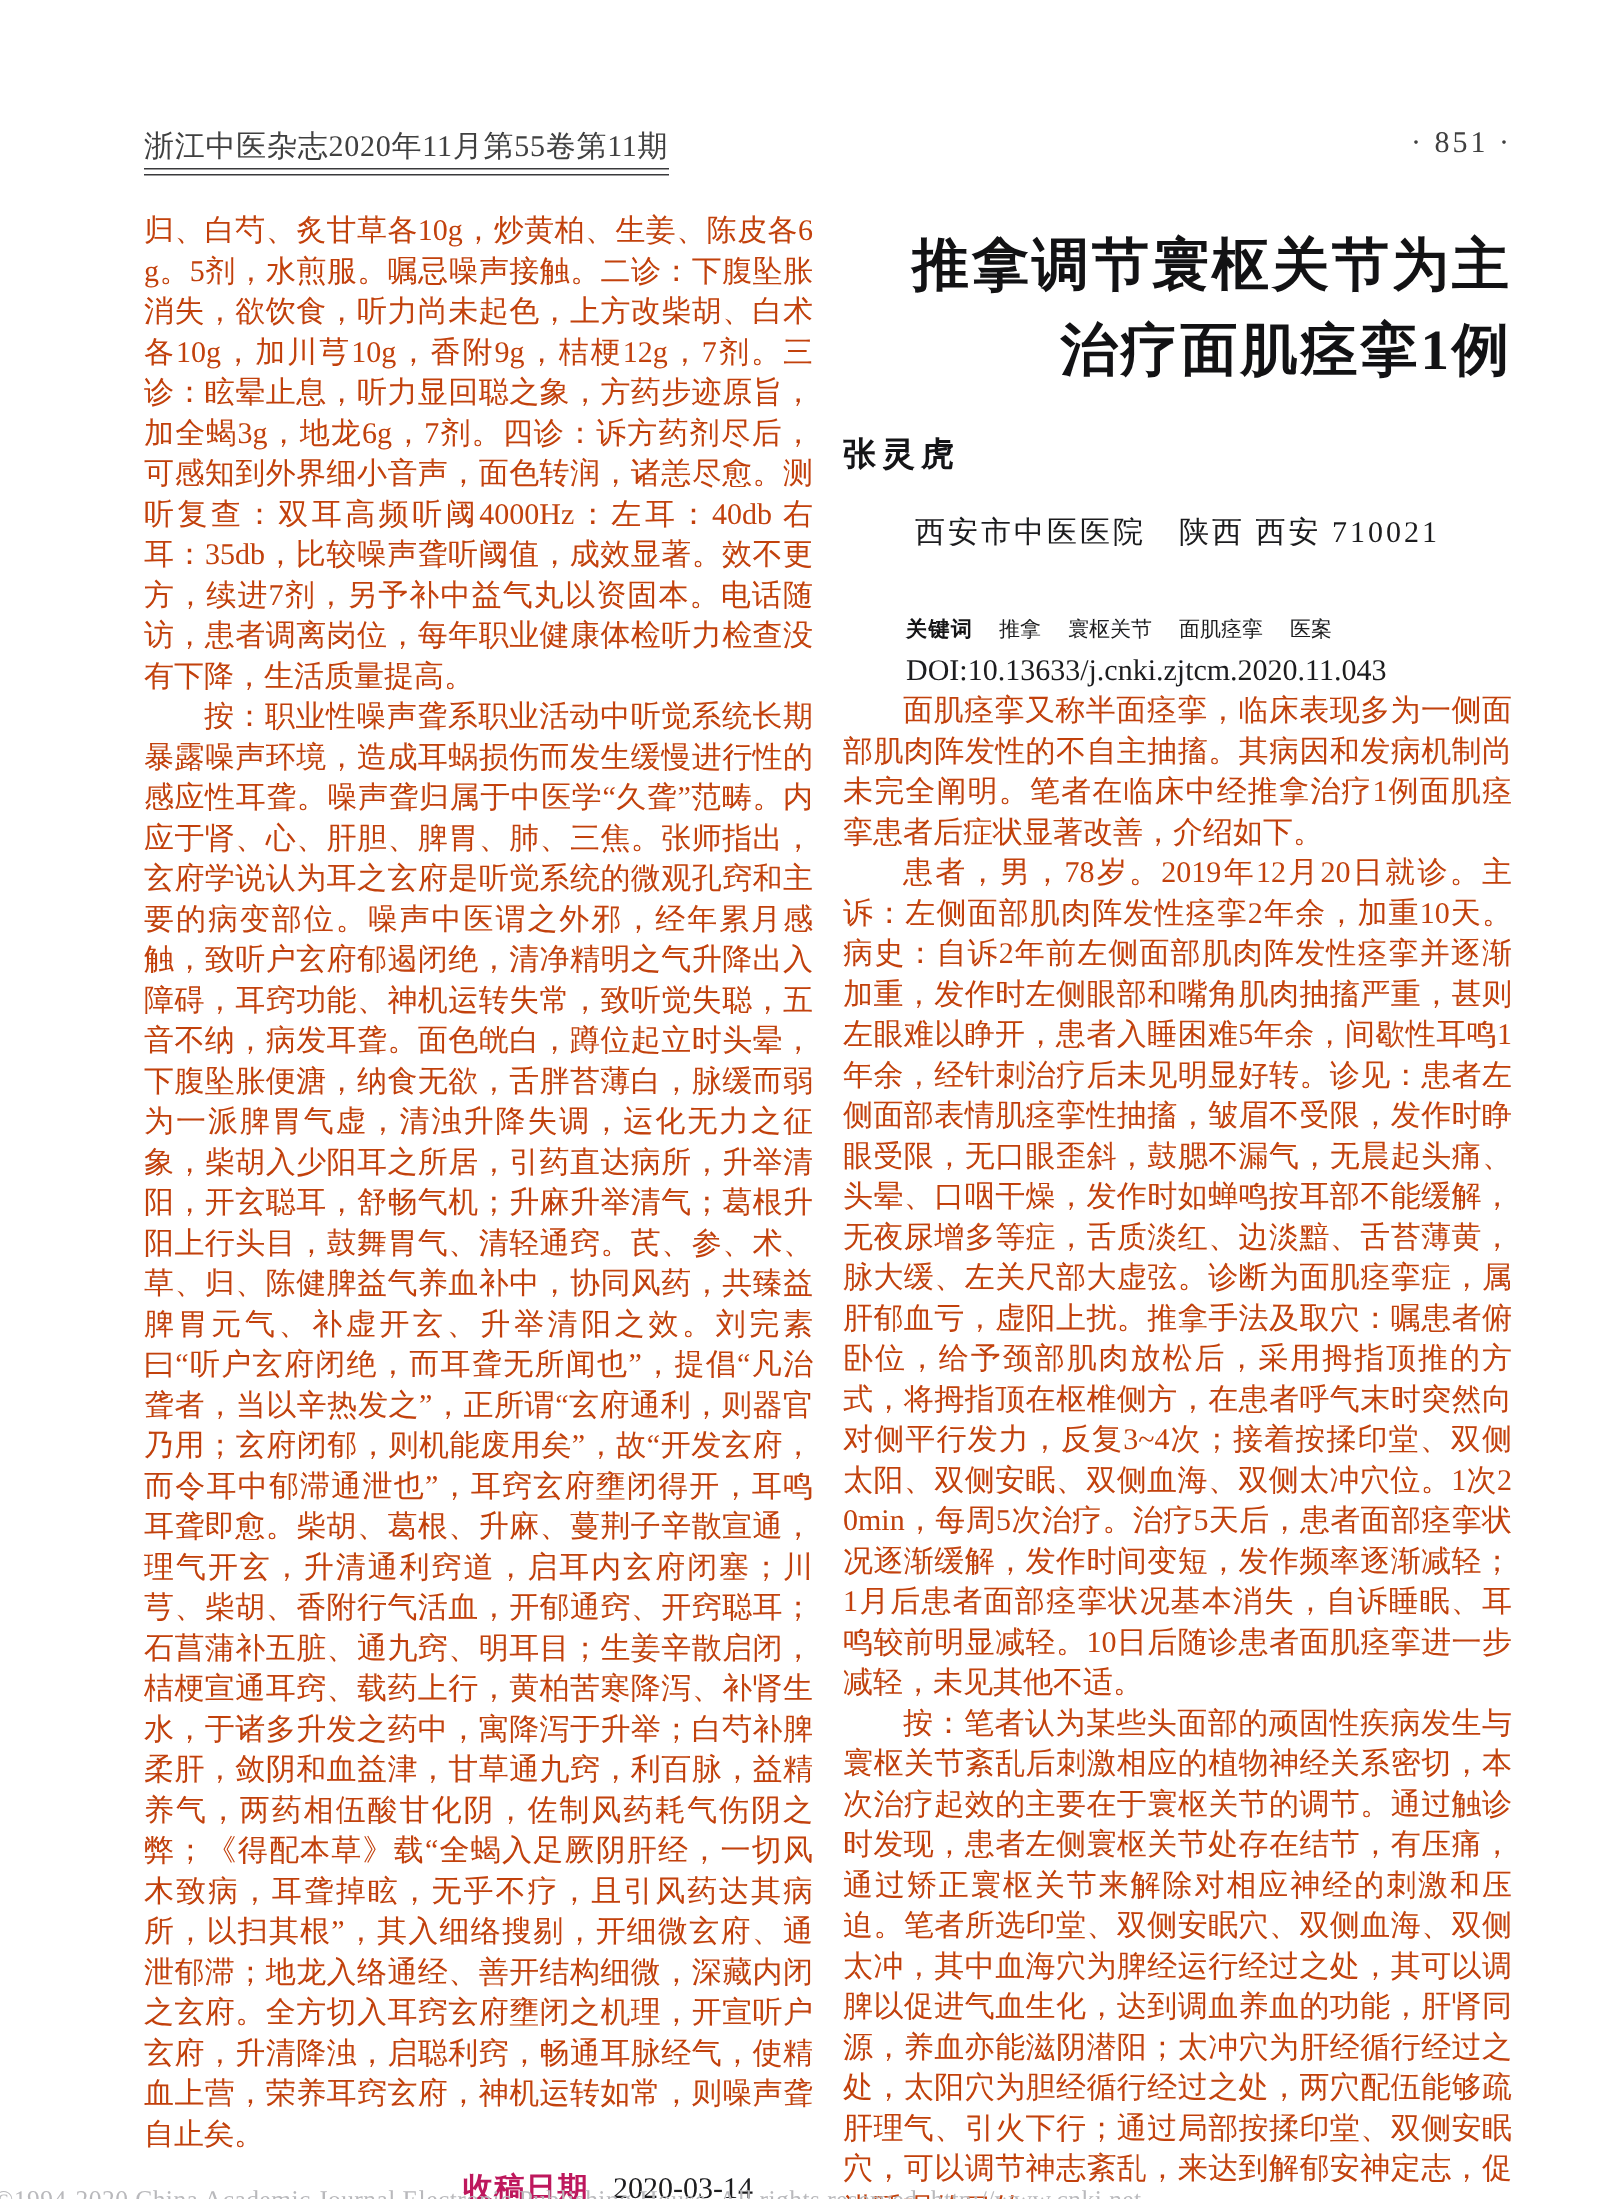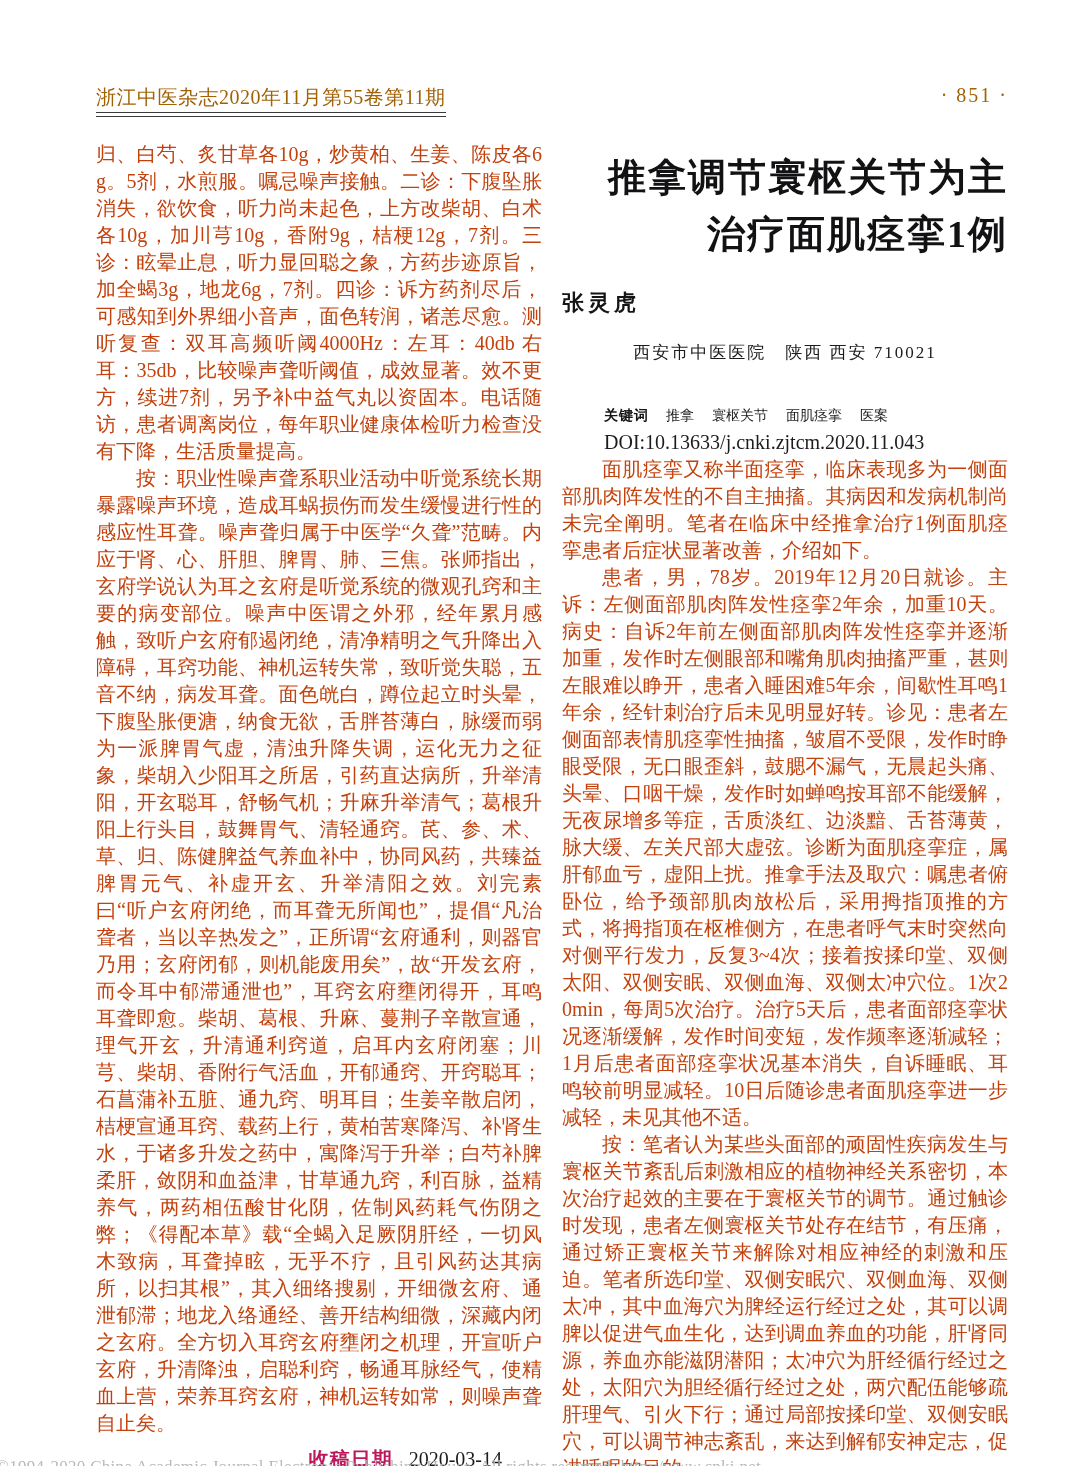--- a/index.html
+++ b/index.html
@@ -14,21 +14,21 @@
     color: #1c1c1e;
   }
   
   .running-head {
     position: absolute;
     top: 84px; left: 96px; width: 912px;
     display: flex;
     justify-content: space-between;
     align-items: flex-start;
     font-size: 20px;
-    color: #a16207;
+    color: #404040;
   }
   .journal-name {
     position: relative;
     padding-bottom: 6px;
     letter-spacing: 0.5px;
   }
   .journal-name::before {
     content: ""; position: absolute; left: 0; right: 0; bottom: 4px;
     height: 1px; background: #3a3a3c;
   }
@@ -86,21 +86,21 @@
     text-align: left;
     font-size: 22px;
     font-weight: 700;
     font-family: "Liberation Sans", "DejaVu Sans", sans-serif;
     letter-spacing: 4px;
     color: #151517;
   }
   .affiliation {
     margin-top: 23px;
     text-align: center;
-    font-size: 17px;
+    font-size: 20px;
     letter-spacing: 2px;
   }
   .keywords {
     margin-top: 38px;
     padding-left: 42px;
     font-size: 14px;
     line-height: 27px;
   }
   .kw-label {
     font-family: "Liberation Sans", "DejaVu Sans", sans-serif;

